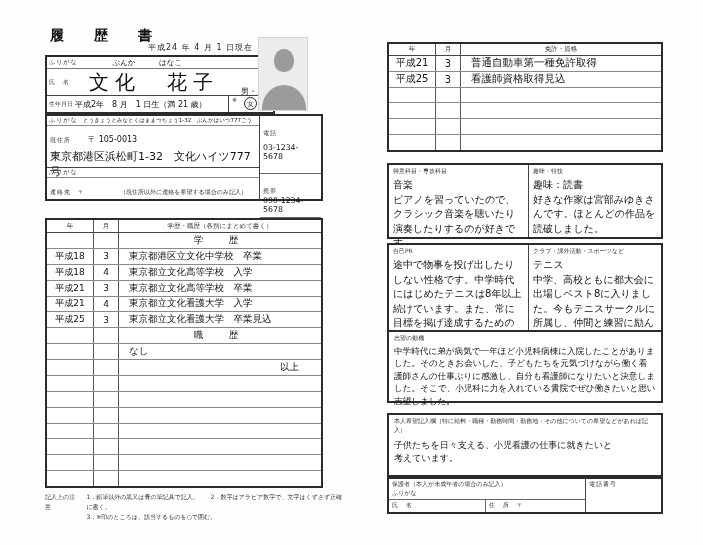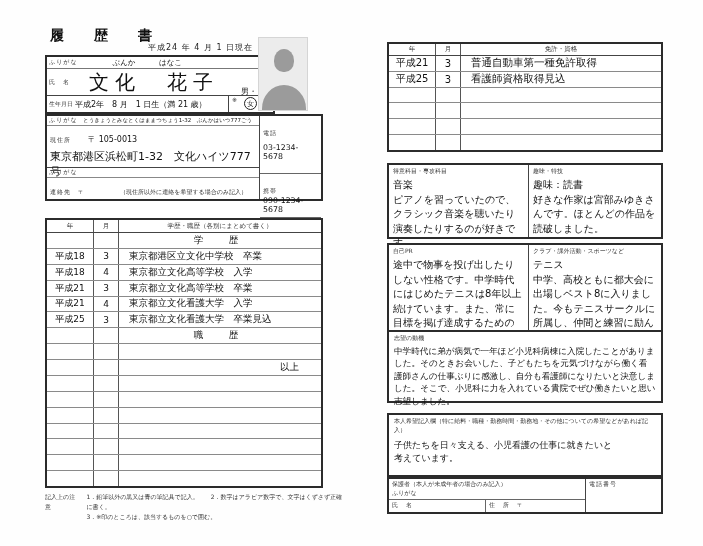--- a/index.html
+++ b/index.html
@@ -176,20 +176,21 @@
           <span class="cd hand">東京都立文化看護大学　卒業見込</span>
         </div>
       <div class="trow">
           <span class="cy"></span>
           <span class="cm"></span>
           <span class="cd center">職　歴</span>
         </div>
       <div class="trow">
           <span class="cy"></span>
           <span class="cm"></span>
+          <span class="cd hand">なし</span>
         </div>
       <div class="trow">
           <span class="cy"></span>
           <span class="cm"></span>
           <span class="cd hand right">以上</span>
         </div>
       <div class="trow">
           <span class="cy"></span>
           <span class="cm"></span>
           <span class="cd"></span>

